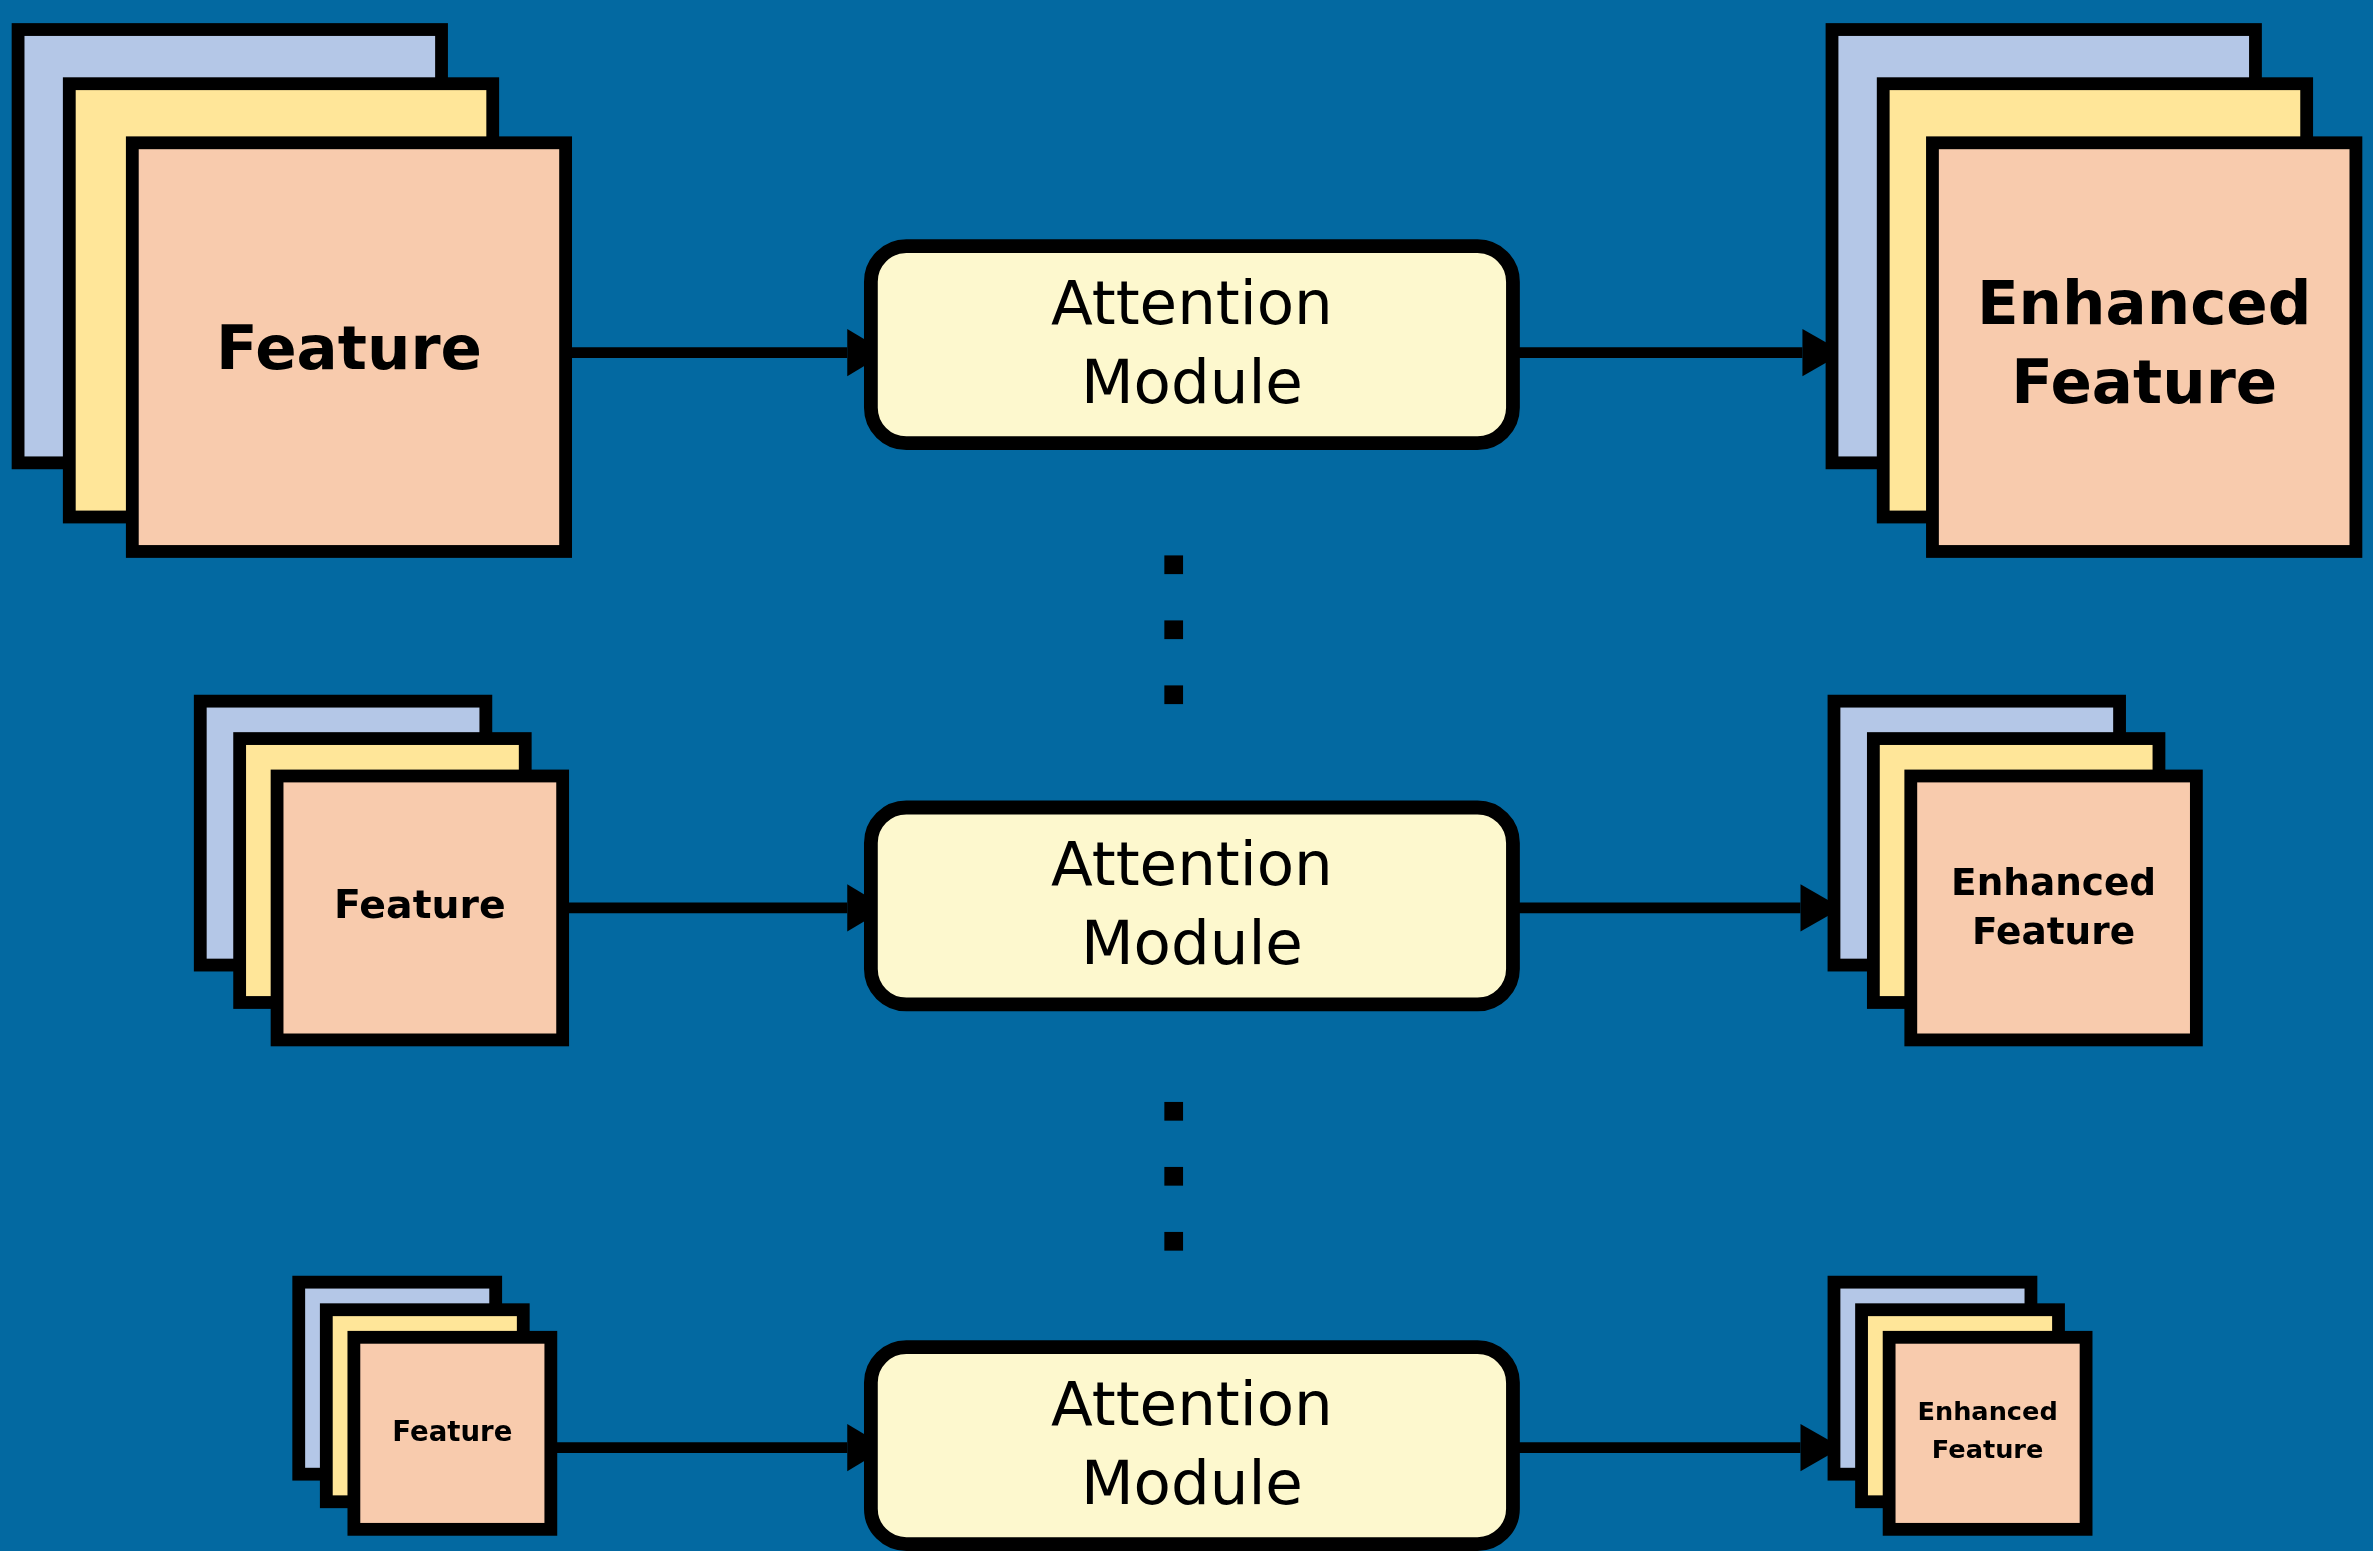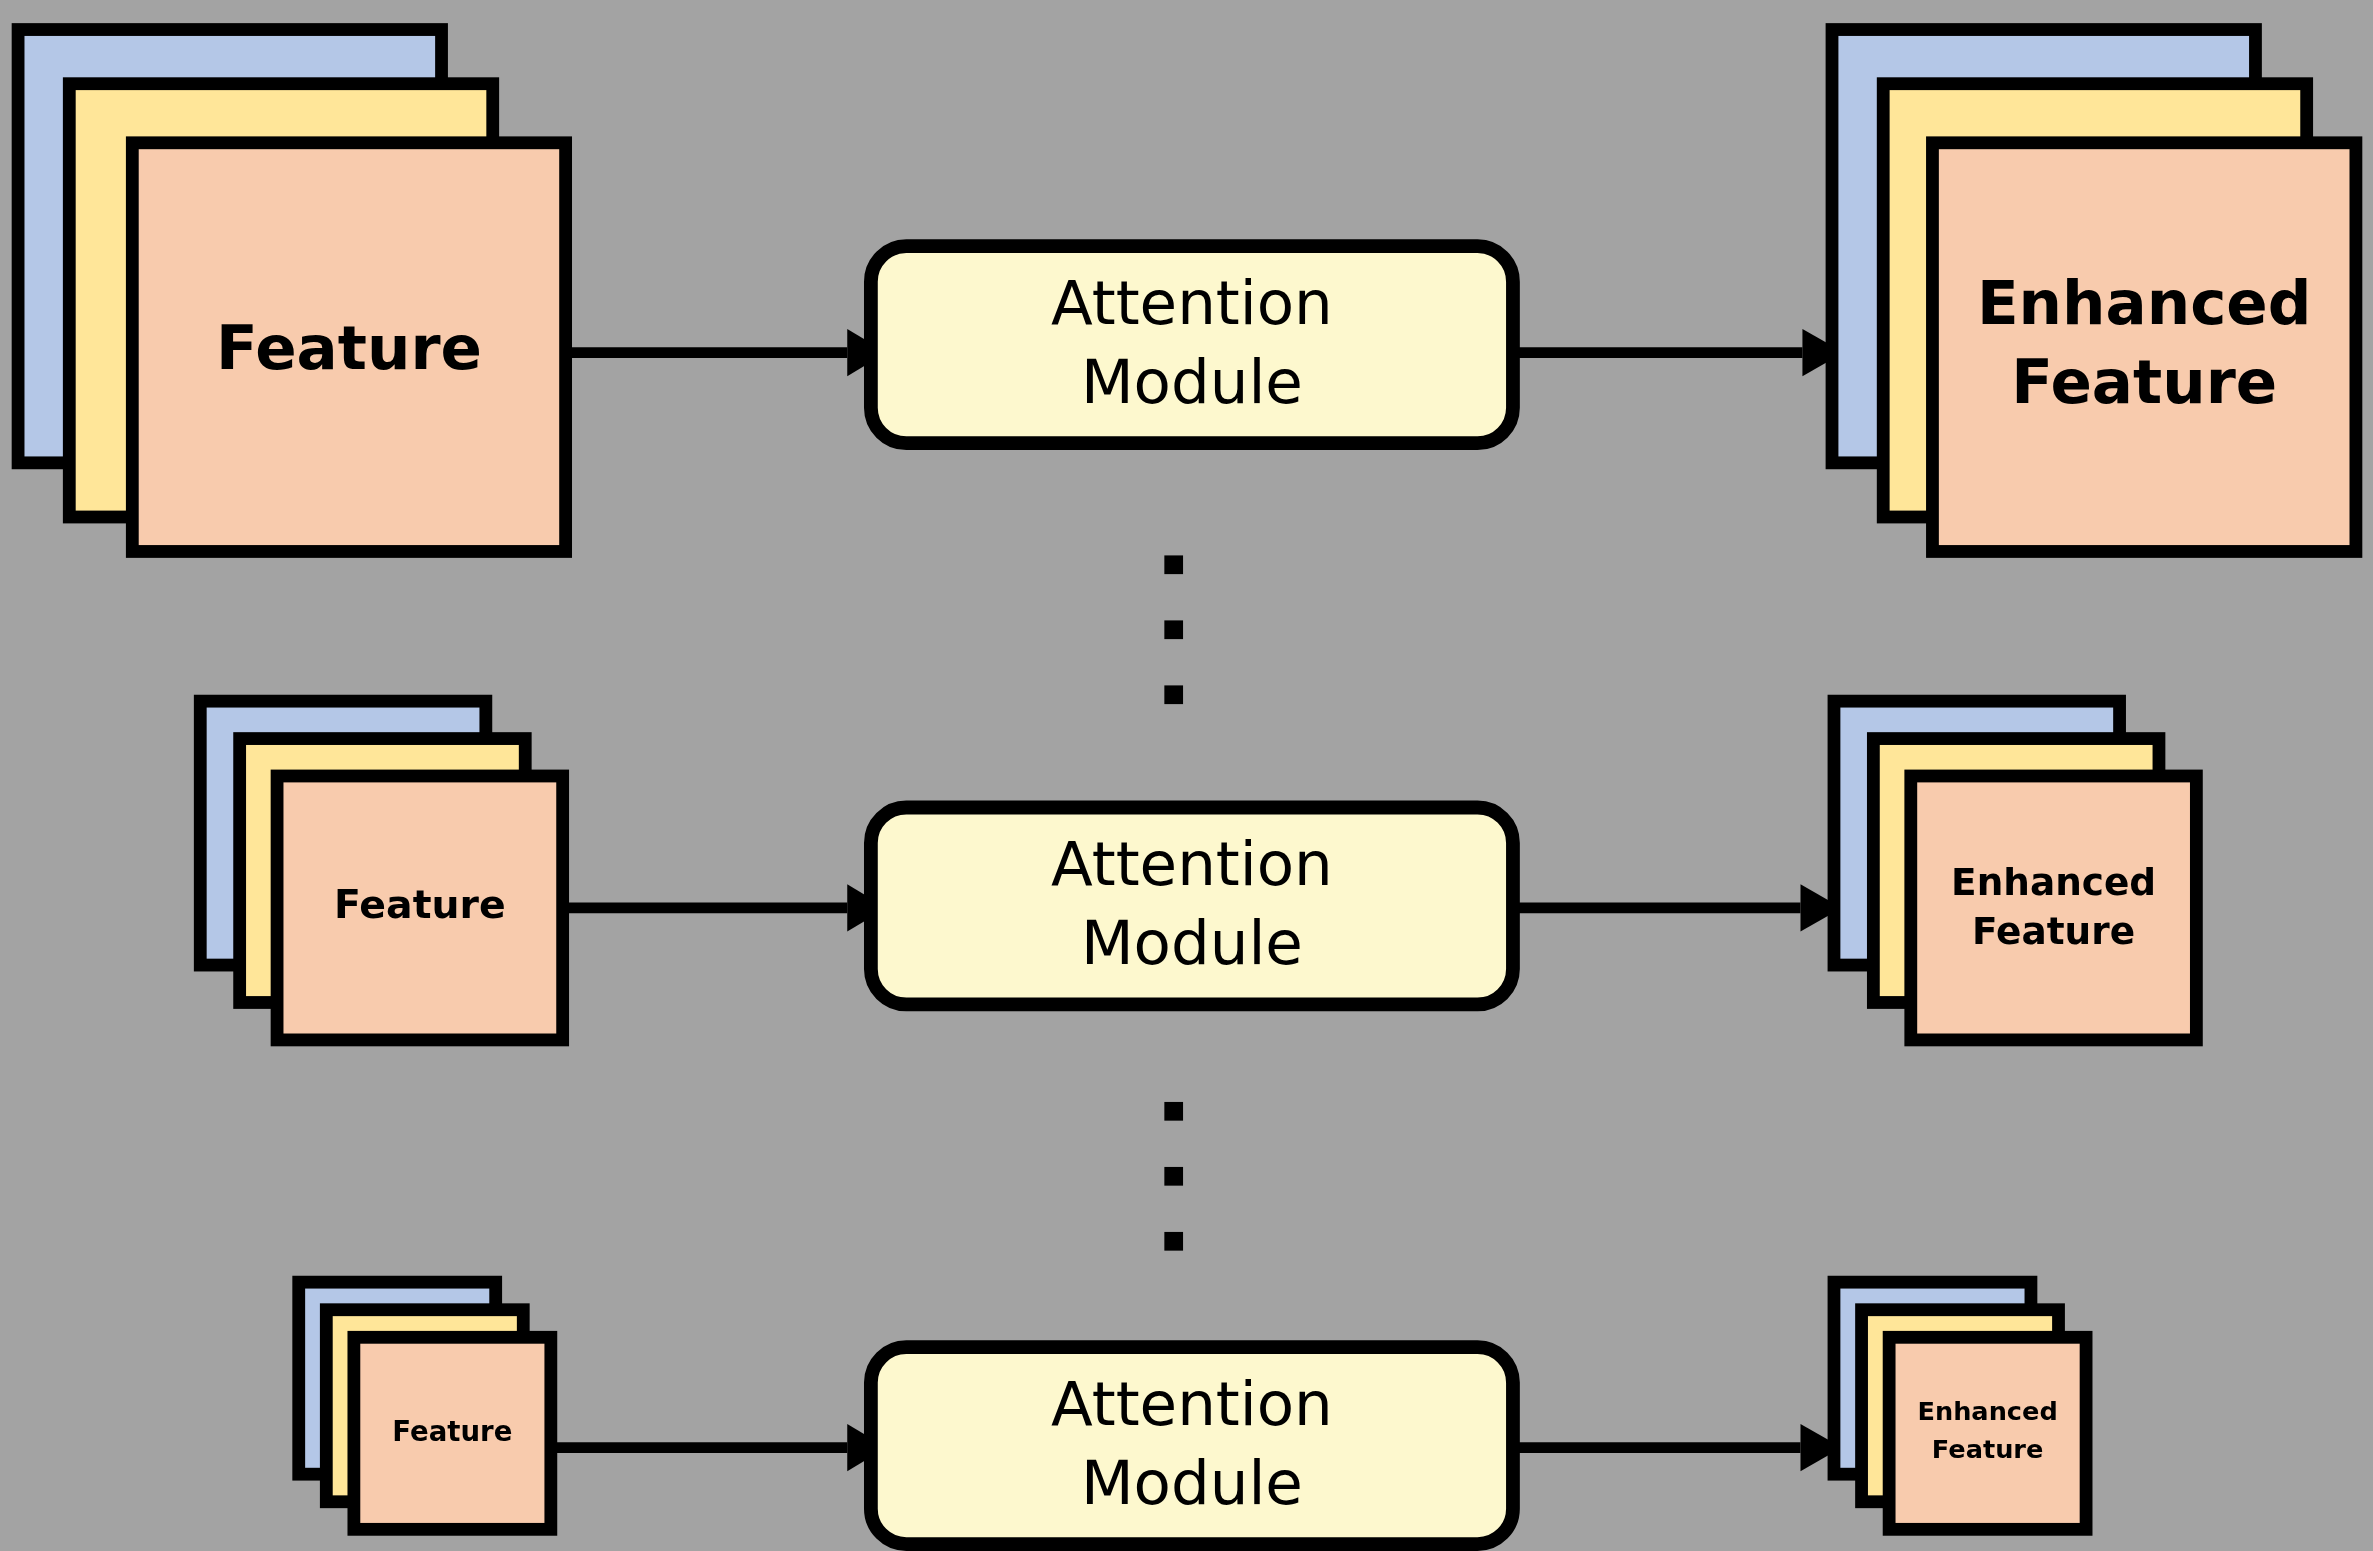--- a/index.html
+++ b/index.html
@@ -4,21 +4,21 @@
 <style>
   html, body {
     margin: 0;
     padding: 0;
     background: #ffffff;
   }
   #canvas {
     position: relative;
     width: 2373px;
     height: 1551px;
-    background: #a3a3a3;
+    background: #0369a1;
     overflow: hidden;
     font-family: "DejaVu Sans", sans-serif;
   }
   svg.layer {
     position: absolute;
     top: 0; left: 0;
     width: 2373px;
     height: 1551px;
   }
   .stack-text, .module-text {

